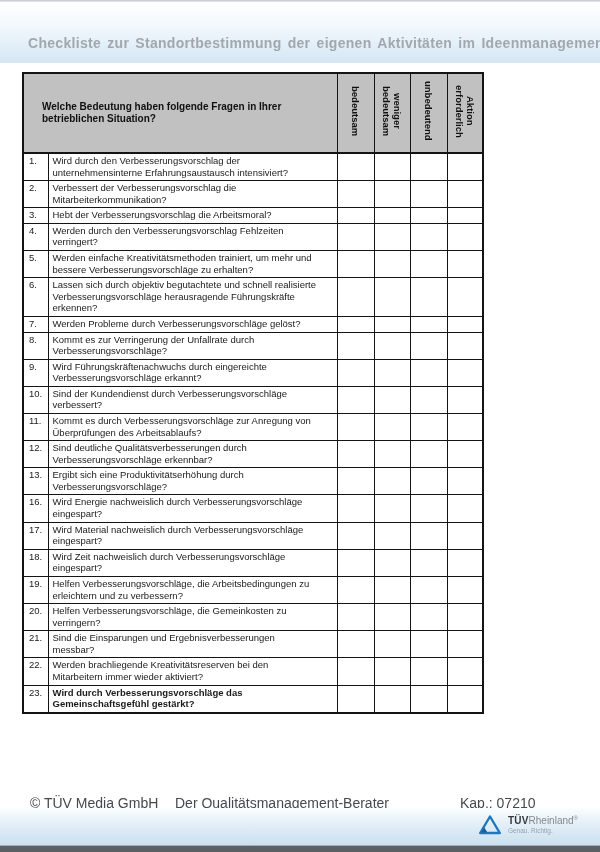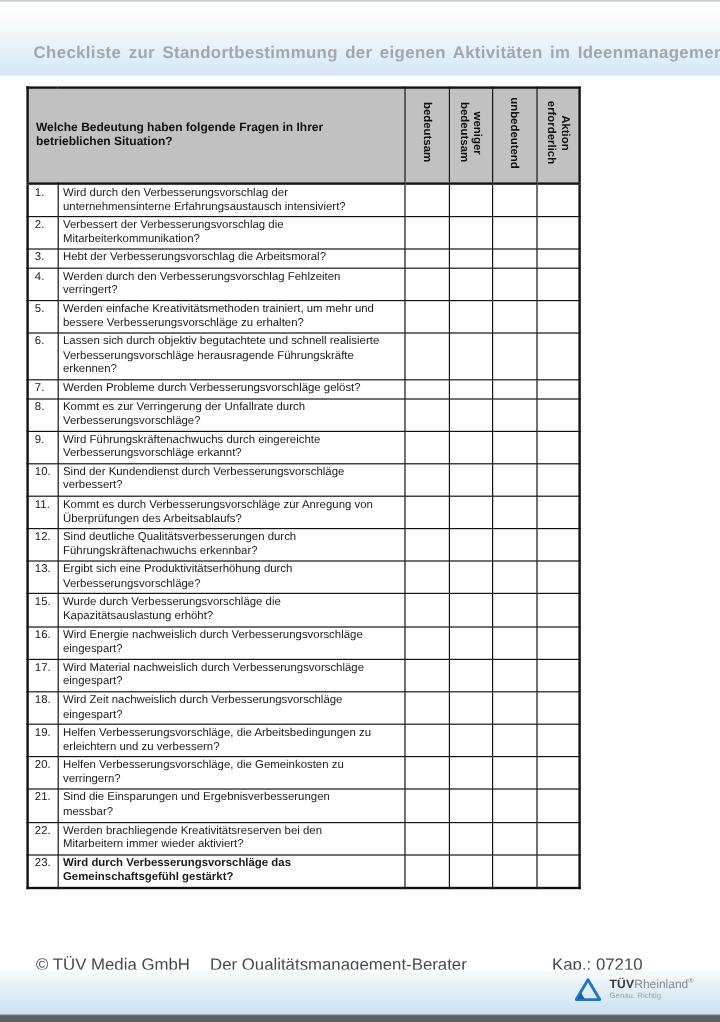--- a/index.html
+++ b/index.html
@@ -44,21 +44,21 @@
     border:1px solid var(--border-dark);
   }
   .checklist thead th{
     background:var(--table-header-bg);
     border-bottom:2px solid var(--border-dark);
     height:80px;
   }
   th.qhead{
     font-size:10px;font-weight:bold;color:#101010;
     text-align:left;vertical-align:middle;
-    padding:2px 6px;white-space:pre-line;line-height:1.25;
+    padding:2px 18px;white-space:pre-line;line-height:1.25;
   }
   th.vhead{text-align:center;vertical-align:middle;padding:2px 1px;}
   .vtext{
     writing-mode:vertical-rl;
     display:inline-block;
     font-size:9.5px;font-weight:bold;color:#101010;
     white-space:pre-line;line-height:1.2;
     max-height:76px;text-align:center;
   }
   .checklist tbody td{vertical-align:top;}
@@ -225,39 +225,30 @@
             <td class="question">Kommt es durch Verbesserungsvorschläge zur Anregung von
 Überprüfungen des Arbeitsablaufs?</td>
             <td class="rating"></td>
             <td class="rating"></td>
             <td class="rating"></td>
             <td class="rating"></td>
           </tr>
           <tr>
             <td class="num">12.</td>
             <td class="question">Sind deutliche Qualitätsverbesserungen durch
-Führungskräftenachwuchs erkennbar?</td>
+Verbesserungsvorschläge erkennbar?</td>
             <td class="rating"></td>
             <td class="rating"></td>
             <td class="rating"></td>
             <td class="rating"></td>
           </tr>
           <tr>
             <td class="num">13.</td>
             <td class="question">Ergibt sich eine Produktivitätserhöhung durch
 Verbesserungsvorschläge?</td>
-            <td class="rating"></td>
-            <td class="rating"></td>
-            <td class="rating"></td>
-            <td class="rating"></td>
-          </tr>
-          <tr>
-            <td class="num">15.</td>
-            <td class="question">Wurde durch Verbesserungsvorschläge die
-Kapazitätsauslastung erhöht?</td>
             <td class="rating"></td>
             <td class="rating"></td>
             <td class="rating"></td>
             <td class="rating"></td>
           </tr>
           <tr>
             <td class="num">16.</td>
             <td class="question">Wird Energie nachweislich durch Verbesserungsvorschläge
 eingespart?</td>
             <td class="rating"></td>

